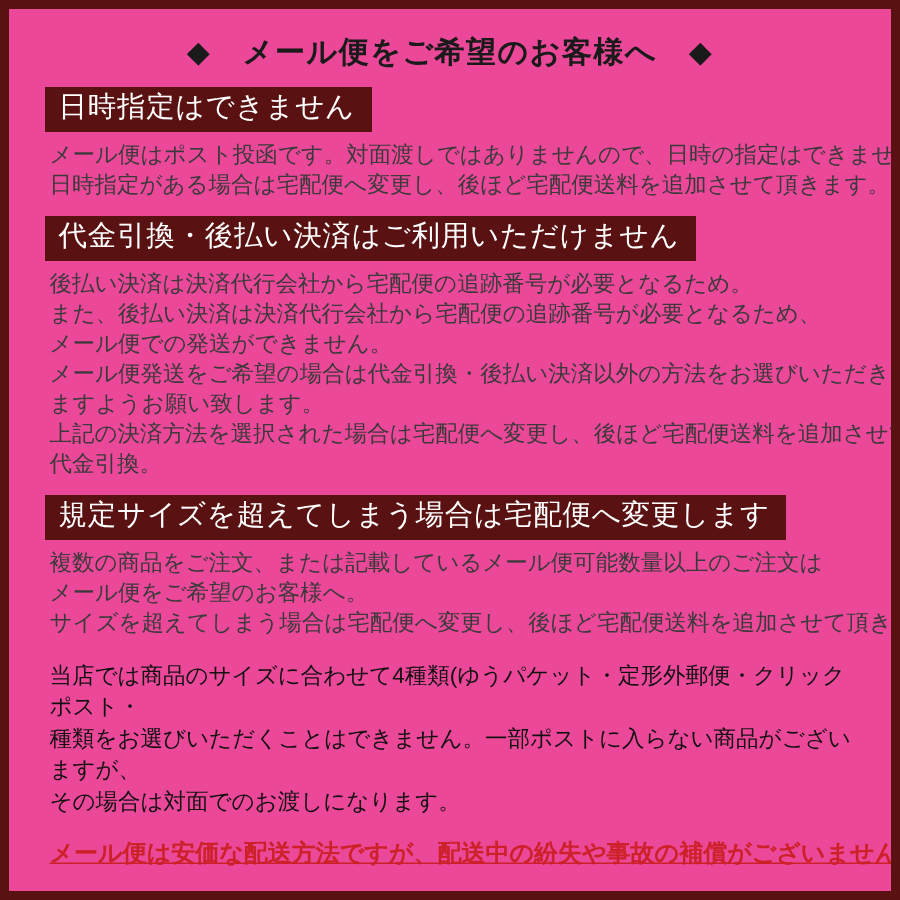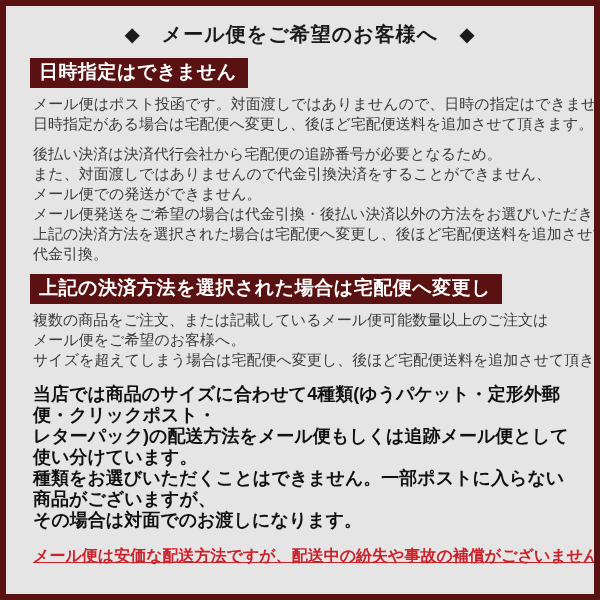--- a/index.html
+++ b/index.html
@@ -1,54 +1,54 @@
 <!DOCTYPE html>
 <html><head>
 <meta charset="utf-8">
 <style>
   html,body{margin:0;padding:0;background:#ffffff;}
   .page{
     box-sizing:border-box;
     width:600px;height:600px;
     border:6px solid #5a1111;
-    background:#e5e5e5;
+    background:#ec4899;
     padding:0 24px;
     overflow:hidden;
     font-family:"Liberation Sans","DejaVu Sans",sans-serif;
   }
   .page-title{
     text-align:center;
     font-size:20px;
     font-weight:bold;
     color:#1a1a1a;
     margin:15px 0 6px 0;
     letter-spacing:1px;
   }
   .section{margin-top:10px;}
   .section-heading{
     display:inline-block;
     background:#5a1111;
     color:#ffffff;
     font-size:19px;
-    font-weight:bold;
+    font-weight:normal;
     padding:3px 11px 5px 9px;
     line-height:1.15;
     letter-spacing:0.5px;
   }
   .section-body{
     margin:6px 0 4px 3px;
     font-size:15px;
     line-height:20px;
     color:#3a3a3a;
   }
   .section-body .line{white-space:nowrap;}
   .notice-bold{
     margin:14px 0 0 3px;
-    font-size:18px;
-    font-weight:bold;
+    font-size:15px;
+    font-weight:normal;
     line-height:21px;
     color:#111111;
   }
   .warning-red{
     margin:13px 0 0 3px;
     font-size:16px;
     font-weight:bold;
     line-height:24px;
     color:#cc2128;
   }
@@ -64,42 +64,43 @@
 
   <div class="section">
     <div class="section-heading">日時指定はできません</div>
     <div class="section-body">
       <span class="line">メール便はポスト投函です。対面渡しではありませんので、日時の指定はできません。</span>
       <span class="line">日時指定がある場合は宅配便へ変更し、後ほど宅配便送料を追加させて頂きます。</span>
     </div>
   </div>
 
   <div class="section">
+    <div class="section-heading">代金引換・後払い決済はご利用いただけません</div>
     <div class="section-body">
       <span class="line">後払い決済は決済代行会社から宅配便の追跡番号が必要となるため。</span>
-      <span class="line">また、対面渡しではありませんので代金引換決済をすることができません、</span>
+      <span class="line">また、後払い決済は決済代行会社から宅配便の追跡番号が必要となるため、</span>
       <span class="line">メール便での発送ができません。</span>
       <span class="line">メール便発送をご希望の場合は代金引換・後払い決済以外の方法をお選びいただき</span>
+      <span class="line">ますようお願い致します。</span>
       <span class="line">上記の決済方法を選択された場合は宅配便へ変更し、後ほど宅配便送料を追加させて</span>
       <span class="line">代金引換。</span>
     </div>
   </div>
 
   <div class="section">
-    <div class="section-heading">上記の決済方法を選択された場合は宅配便へ変更し</div>
+    <div class="section-heading">規定サイズを超えてしまう場合は宅配便へ変更します</div>
     <div class="section-body">
       <span class="line">複数の商品をご注文、または記載しているメール便可能数量以上のご注文は</span>
       <span class="line">メール便をご希望のお客様へ。</span>
       <span class="line">サイズを超えてしまう場合は宅配便へ変更し、後ほど宅配便送料を追加させて頂きます。</span>
     </div>
   </div>
 
   <div class="notice-bold">
     <span class="line">当店では商品のサイズに合わせて4種類(ゆうパケット・定形外郵便・クリックポスト・</span>
-    <span class="line">レターパック)の配送方法をメール便もしくは追跡メール便として使い分けています。</span>
     <span class="line">種類をお選びいただくことはできません。一部ポストに入らない商品がございますが、</span>
     <span class="line">その場合は対面でのお渡しになります。</span>
   </div>
 
   <div class="warning-red">
     <span class="line">メール便は安価な配送方法ですが、配送中の紛失や事故の補償がございません。</span>
 
   </div>
 
 </div>

